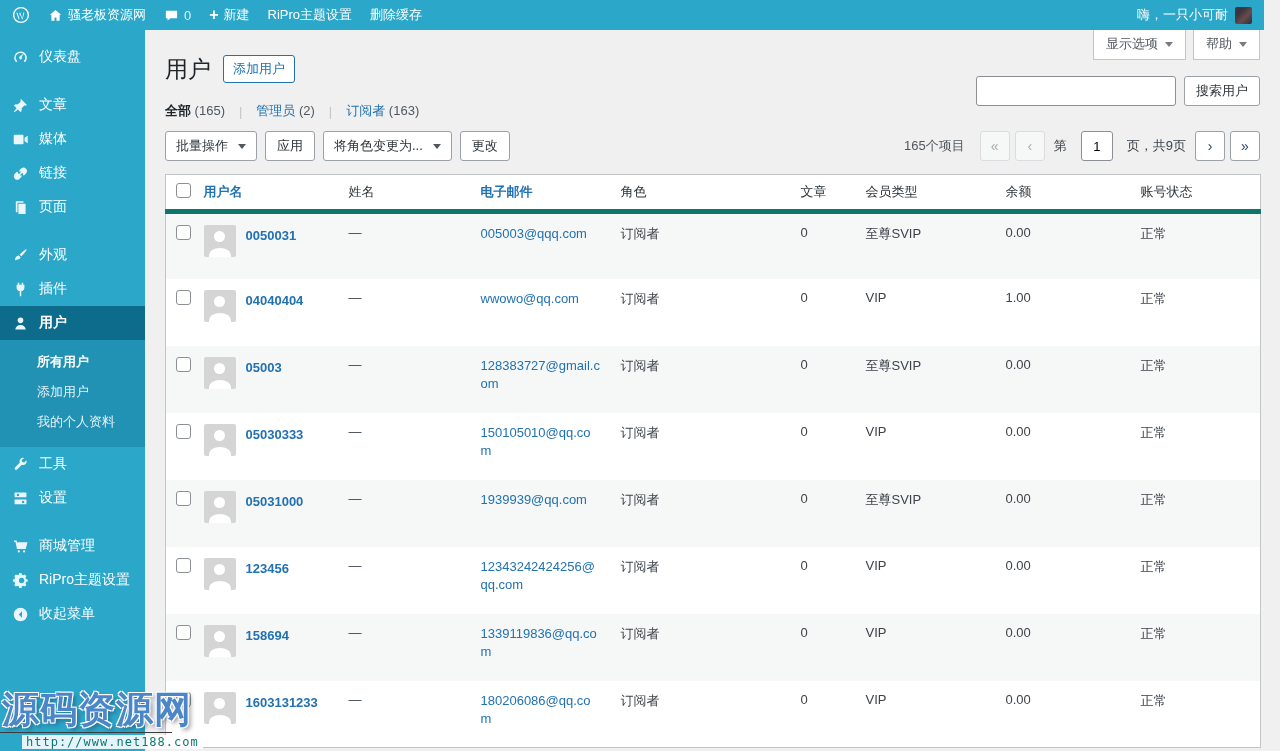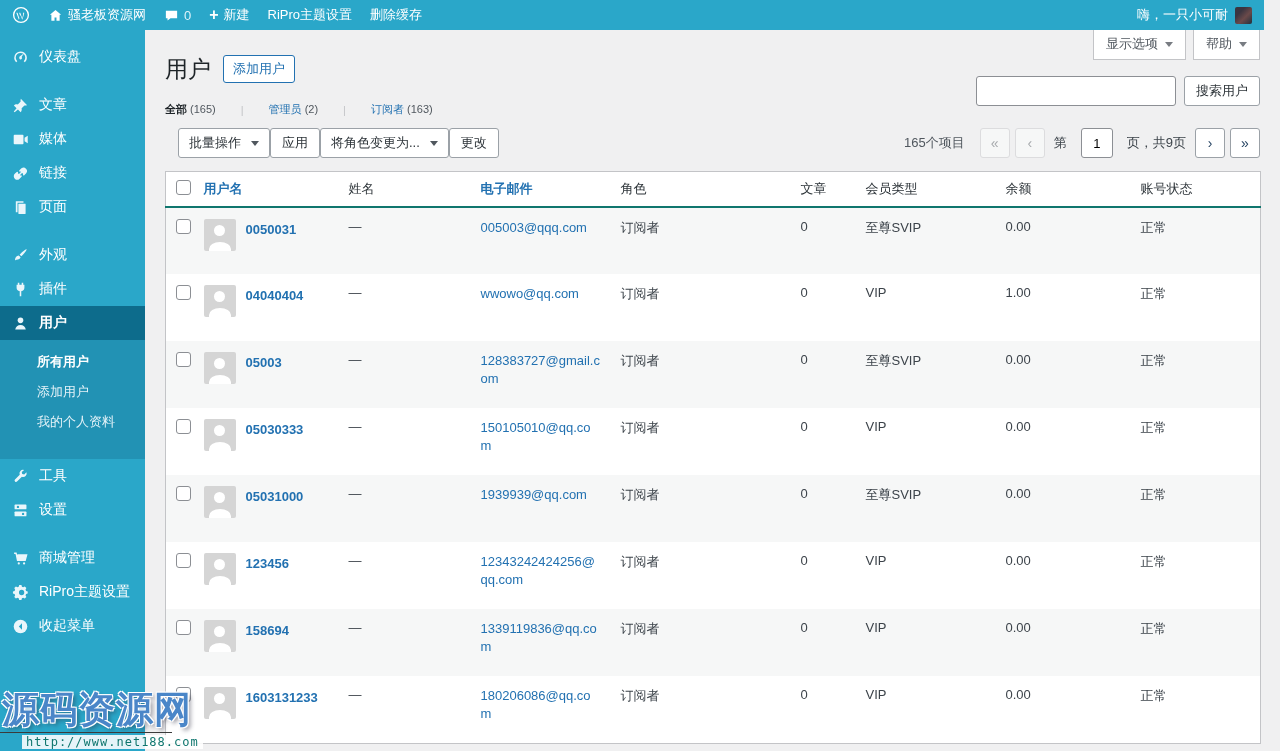--- a/index.html
+++ b/index.html
@@ -29,60 +29,60 @@
   .menu-item { display:flex; align-items:center; gap:9px; padding:7px 8px 7px 10px;
     font-size:14px; cursor:pointer; position:relative; min-height:31px; }
   .menu-item .mi-icon { width:20px; height:20px; flex:0 0 20px; display:flex; align-items:center; justify-content:center; }
   .menu-item svg { width:17px; height:17px; fill:#eaf6fb; }
   .menu-sep { height:14px; }
   .menu-item.active { background:#0d6c8c; font-weight:bold; }
   .menu-item.active::after {
     content:""; position:absolute; right:-8px; top:50%; margin-top:-8px;
     border:8px solid transparent; border-left-color:#0d6c8c;
   }
-  .submenu { background:#2292b4; padding:7px 0 22px 0; }
+  .submenu { background:#2292b4; padding:7px 0 10px 0; }
   .submenu-item { padding:6px 8px 6px 37px; font-size:13px; color:#e3f2f8; cursor:pointer; }
   .submenu-item.current { font-weight:bold; color:#fff; }
   
   .content { position:absolute; left:145px; top:30px; right:0; bottom:0; padding:8px 20px; }
   .tabs-row { position:absolute; top:0; right:20px; display:flex; gap:7px; z-index:5; }
   .meta-tab { background:#fff; border:1px solid #c3c4c7; border-top:none;
     padding:5px 12px 6px; color:#50575e; display:flex; align-items:center; gap:7px; cursor:pointer; }
   .caret-down { width:0; height:0; border:4px solid transparent; border-top:5px solid #787c82; margin-top:4px; }
   .title-row { padding-top:16px; display:flex; align-items:center; gap:12px; }
   .page-title { font-size:23px; font-weight:400; color:#1d2327; line-height:30px; }
   .add-user-btn { background:#fff; border:1px solid #2271b1; color:#2271b1;
     border-radius:3px; padding:4px 9px; font-size:13px; cursor:pointer; }
   .search-row { position:absolute; top:46px; right:20px; display:flex; gap:8px; }
   .search-input { width:200px; height:30px; border:1px solid #8c8f94; border-radius:3px; background:#fff; padding:0 8px; font-size:13px; }
   .btn { background:#fff; border:1px solid #9ba1a7; border-radius:3px; color:#2c3338;
     height:30px; padding:0 11px; font-size:13px; cursor:pointer; font-family:inherit; }
-  .filter-row { margin-top:18px; display:flex; align-items:center; gap:25px; font-size:11px; }
+  .filter-row { margin-top:18px; display:flex; align-items:center; gap:14px; font-size:13px; }
   .filter-link { color:#2271b1; cursor:pointer; }
   .filter-link.current { color:#1d2327; font-weight:bold; }
   .filter-count { color:#50575e; }
   .filter-sep { color:#c3c4c7; }
   .controls-row { margin-top:11px; display:flex; justify-content:space-between; align-items:center; }
-  .bulk-group { display:flex; align-items:flex-end;margin-left:13px; }
+  .bulk-group { display:flex; gap:8px; align-items:flex-end; }
   .fake-select { background:#fff; border:1px solid #9ba1a7; border-radius:3px; height:30px;
     display:flex; align-items:center; gap:10px; padding:0 10px; color:#2c3338; cursor:pointer; }
   .chev { width:0; height:0; border:4px solid transparent; border-top:5px solid #50575e; margin-top:4px; }
   .pagination { display:flex; align-items:center; gap:5px; color:#50575e; }
   .pag-total { margin-right:10px; }
   .pag-btn { width:30px; height:30px; border-radius:3px; display:flex; align-items:center; justify-content:center;
     font-size:14px; }
   .pag-btn.disabled { background:#f6f7f7; border:1px solid #dcdcde; color:#a7aaad; }
   .pag-btn.enabled { background:#fff; border:1px solid #9ba1a7; color:#1d3c5c; cursor:pointer; }
   .pag-text { margin:0 4px; color:#3c434a; }
   .page-input { width:32px; height:30px; border:1px solid #8c8f94; border-radius:3px; text-align:center; font-size:13px; margin:0 5px; }
   
   .users-table { margin-top:13px; width:100%; border-collapse:collapse; background:#fff;
     border:1px solid #c3c4c7; table-layout:fixed; }
   .users-table th { text-align:left; font-weight:400; font-size:13px; color:#2c3338;
-    padding:8px 10px; border-bottom:2px solid #0f766e; background:#fff; height:31px; }
+    padding:8px 10px; border-bottom:5px solid #0f766e; background:#fff; height:31px; }
   .users-table th.sortable { color:#2271b1; cursor:pointer; font-weight:bold; }
   .users-table td { vertical-align:top; padding:11px 10px; font-size:13px; color:#3c434a; height:67px; }
   .users-table tbody tr:nth-child(odd) { background:#f6f7f7; }
   .users-table tbody tr:nth-child(even) { background:#fff; }
   .col-cb { width:28px; } .col-user { width:145px; } .col-name { width:132px; }
   .col-email { width:140px; } .col-role { width:180px; } .col-posts { width:65px; }
   .col-member { width:140px; } .col-balance { width:135px; } .col-status { width:130px; }
   .cell-user { display:flex; gap:10px; }
   .avatar { width:32px; height:32px; flex:0 0 32px; background:#d5d5d5; border-radius:2px; position:relative; overflow:hidden; }
   .avatar::before { content:""; position:absolute; left:50%; top:6px; width:11px; height:11px; margin-left:-5.5px;

